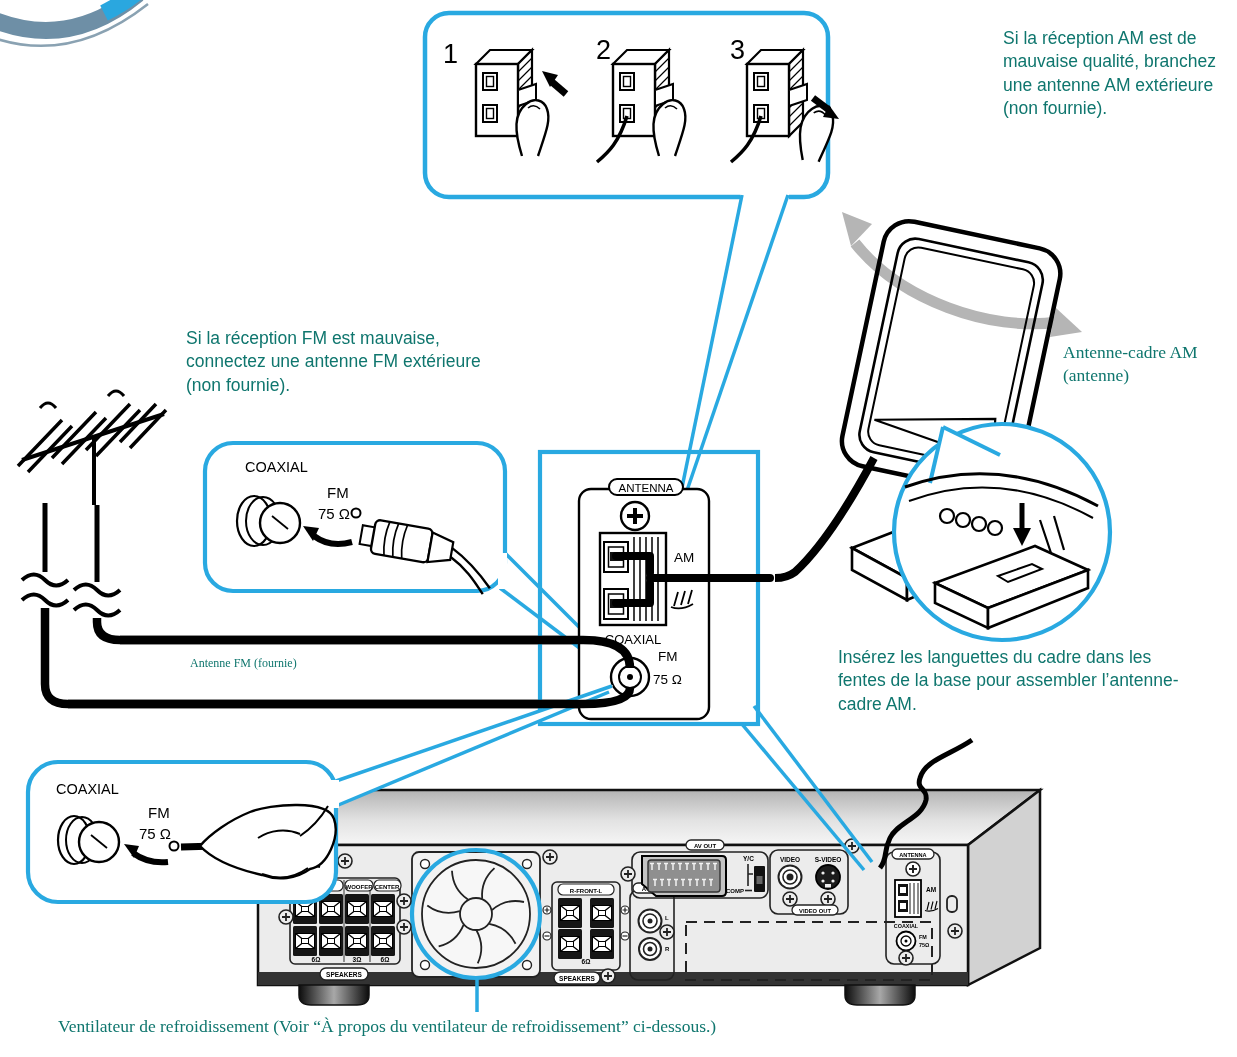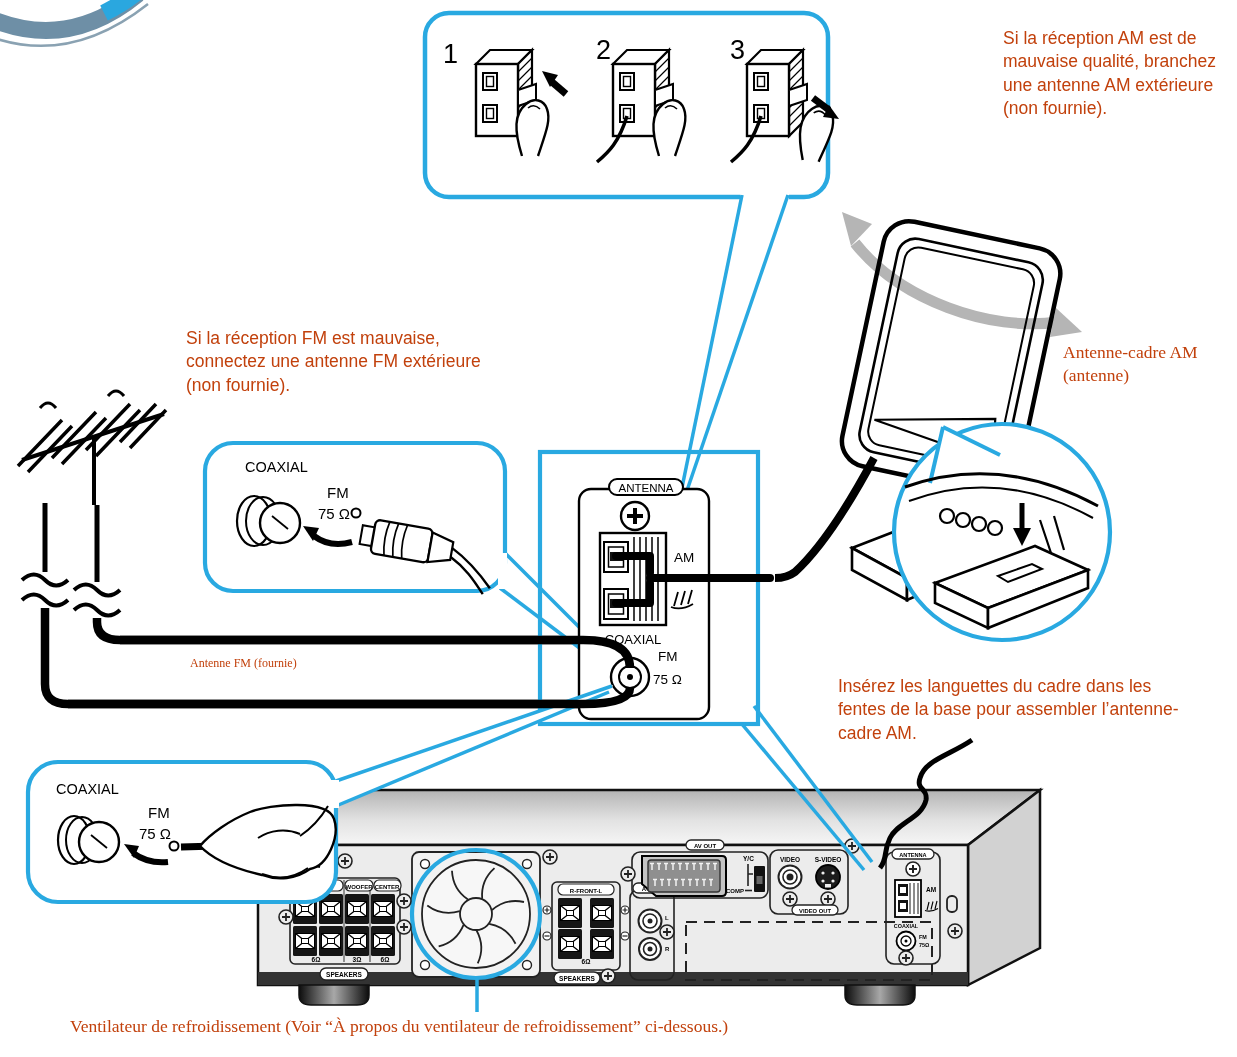--- a/index.html
+++ b/index.html
@@ -1,20 +1,20 @@
 <!DOCTYPE html>
 <html style="--accent: #29A9E1;"><head>
 <meta charset="utf-8">
 <style>
   :root{ --accent:#29A9E1; }
   html,body{margin:0;padding:0;background:#fff;}
   .page{position:relative;width:1237px;height:1057px;background:#fff;overflow:hidden;
         font-family:"Liberation Sans",sans-serif;color:#000;}
   .layer{position:absolute;left:0;top:0;}
-  .note{position:absolute;font-size:17.5px;line-height:1.33;color:#c2410c;}
+  .note{position:absolute;font-size:17.5px;line-height:1.33;color:#0f766e;}
   svg text{font-family:"Liberation Sans",sans-serif;fill:#000;}
   .cap{white-space:nowrap;font-family:Liberation Serif, serif;}
 </style>
 </head>
 <body>
 
 <div class="page">
 
 <svg class="layer" width="1237" height="1057" viewBox="0 0 1237 1057">
   <defs>
@@ -443,17 +443,17 @@
     <path d="M650 578 H770" stroke-width="8"></path>
   </g>
 </svg>
 
 <div class="note" style="left:1003px;top:27px;width:222px;">Si la réception AM est de mauvaise qualité, branchez une antenne AM extérieure (non fournie).</div>
 <div class="note" style="left:186px;top:327px;width:312px;">Si la réception FM est mauvaise, connectez une antenne FM extérieure (non fournie).</div>
 <div class="note" style="left:1063px;top:341px;width:170px;">
   <span class="cap">Antenne-cadre AM</span><br>
   <span class="cap">(antenne)</span>
 </div>
-<div class="note" style="left:838px;top:646px;width:352px;margin-top:29px;">Insérez les languettes du cadre dans les fentes de la base pour assembler l’antenne-cadre AM.</div>
+<div class="note" style="left:838px;top:646px;width:352px;">Insérez les languettes du cadre dans les fentes de la base pour assembler l’antenne-cadre AM.</div>
 <div class="note cap" style="left:190px;top:656px;font-size:12px;">Antenne FM (fournie)</div>
-<div class="note cap" style="left:70px;top:1015px;">Ventilateur de refroidissement (Voir “À propos du ventilateur de refroidissement” ci-dessous.)</div>
+<div class="note cap" style="left:58px;top:1015px;">Ventilateur de refroidissement (Voir “À propos du ventilateur de refroidissement” ci-dessous.)</div>
 
 </div>
 
 </body></html>

